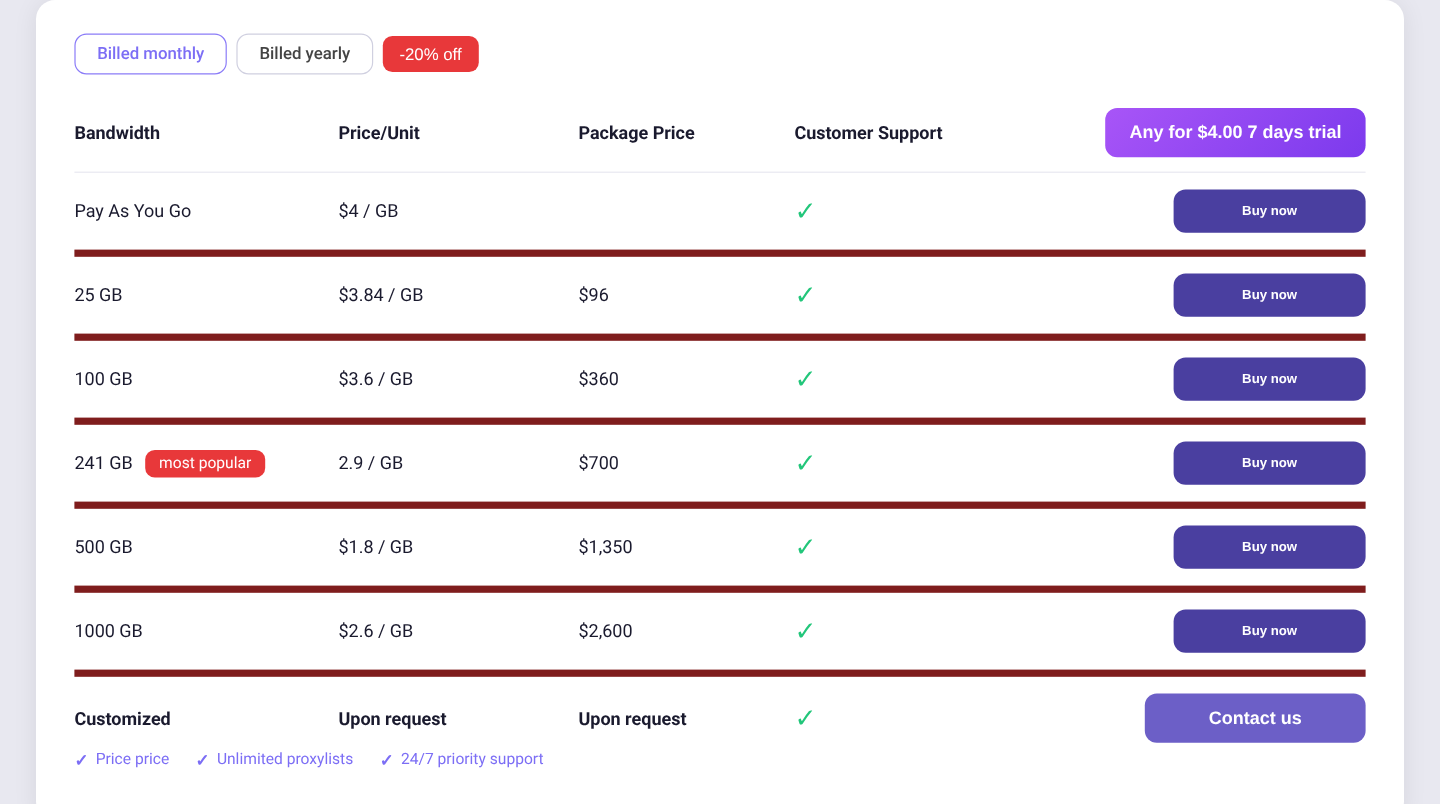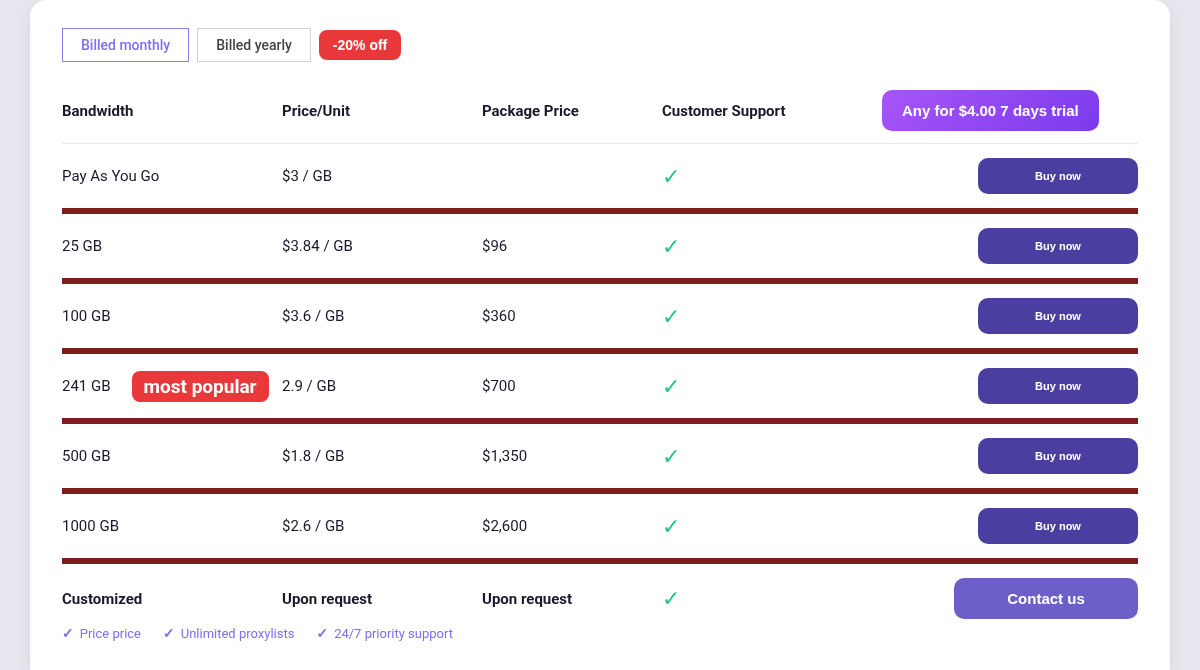--- a/index.html
+++ b/index.html
@@ -20,59 +20,59 @@
       box-shadow: 0 2px 20px rgba(0,0,0,0.08);
     }
     .billing-toggle {
       display: flex;
       align-items: center;
       gap: 8px;
       margin-bottom: 28px;
     }
     .toggle-option {
       padding: 8px 18px;
-      border-radius: 0;
+      border-radius: 10px;
       font-size: 14px;
       font-weight: 500;
       cursor: pointer;
       border: 1.5px solid #d0d0e0;
       background: #fff;
       color: #444;
     }
     .toggle-option.active {
       border-color: #8b7cf8;
       color: #7c6ef5;
       background: #fff;
     }
     .toggle-discount {
       background: #e8383a;
       color: #fff;
       padding: 7px 14px;
       border-radius: 8px;
       font-size: 14px;
-      font-weight: 700;
+      font-weight: 400;
       cursor: pointer;
       border: none;
     }
     .table-header {
       display: grid;
       grid-template-columns: 220px 200px 180px 220px 1fr;
       padding: 0 0 12px 0;
       border-bottom: 1.5px solid #e8e8f0;
       margin-bottom: 0;
       align-items: center;
     }
     .col-header {
       font-size: 15px;
       font-weight: 700;
       color: #1a1a2e;
     }
     .col-header.right {
       display: flex;
-      justify-content: flex-start;
+      justify-content: flex-end;
     }
     .trial-btn {
       background: linear-gradient(135deg, #a855f7, #7c3aed);
       color: #fff;
       border: none;
       border-radius: 10px;
       padding: 12px 20px;
       font-size: 15px;
       font-weight: 600;
       cursor: pointer;
@@ -97,25 +97,24 @@
       font-weight: 700;
     }
     .bandwidth-cell {
       display: flex;
       align-items: center;
       gap: 10px;
     }
     .most-popular-badge {
       background: #e8383a;
       color: #fff;
-      font-size: 19px;
-      font-weight: 700;
+      font-size: 13px;
+      font-weight: 400;
       border-radius: 8px;
       padding: 4px 12px;
-      margin-left: 11px;
     }
     .check-icon {
       color: #22c67a;
       font-size: 22px;
     }
     .buy-btn {
       background: #4a3fa0;
       color: #fff;
       border: none;
       border-radius: 10px;
@@ -182,21 +181,21 @@
       <button class="trial-btn">Any for $4.00 7 days trial</button>
     </div>
   </div>
 
   <div class="table-body">
 
     <div class="table-row">
       <div class="cell bandwidth-cell">
         <span>Pay As You Go</span>
       </div>
-      <div class="cell">$3 / GB</div>
+      <div class="cell">$4 / GB</div>
       <div class="cell"></div>
       <div class="cell">
         <span class="check-icon">✓</span>
       </div>
       <div class="cell">
         <button class="buy-btn">Buy now</button>
       </div>
     </div>
 
     <div class="table-row">

